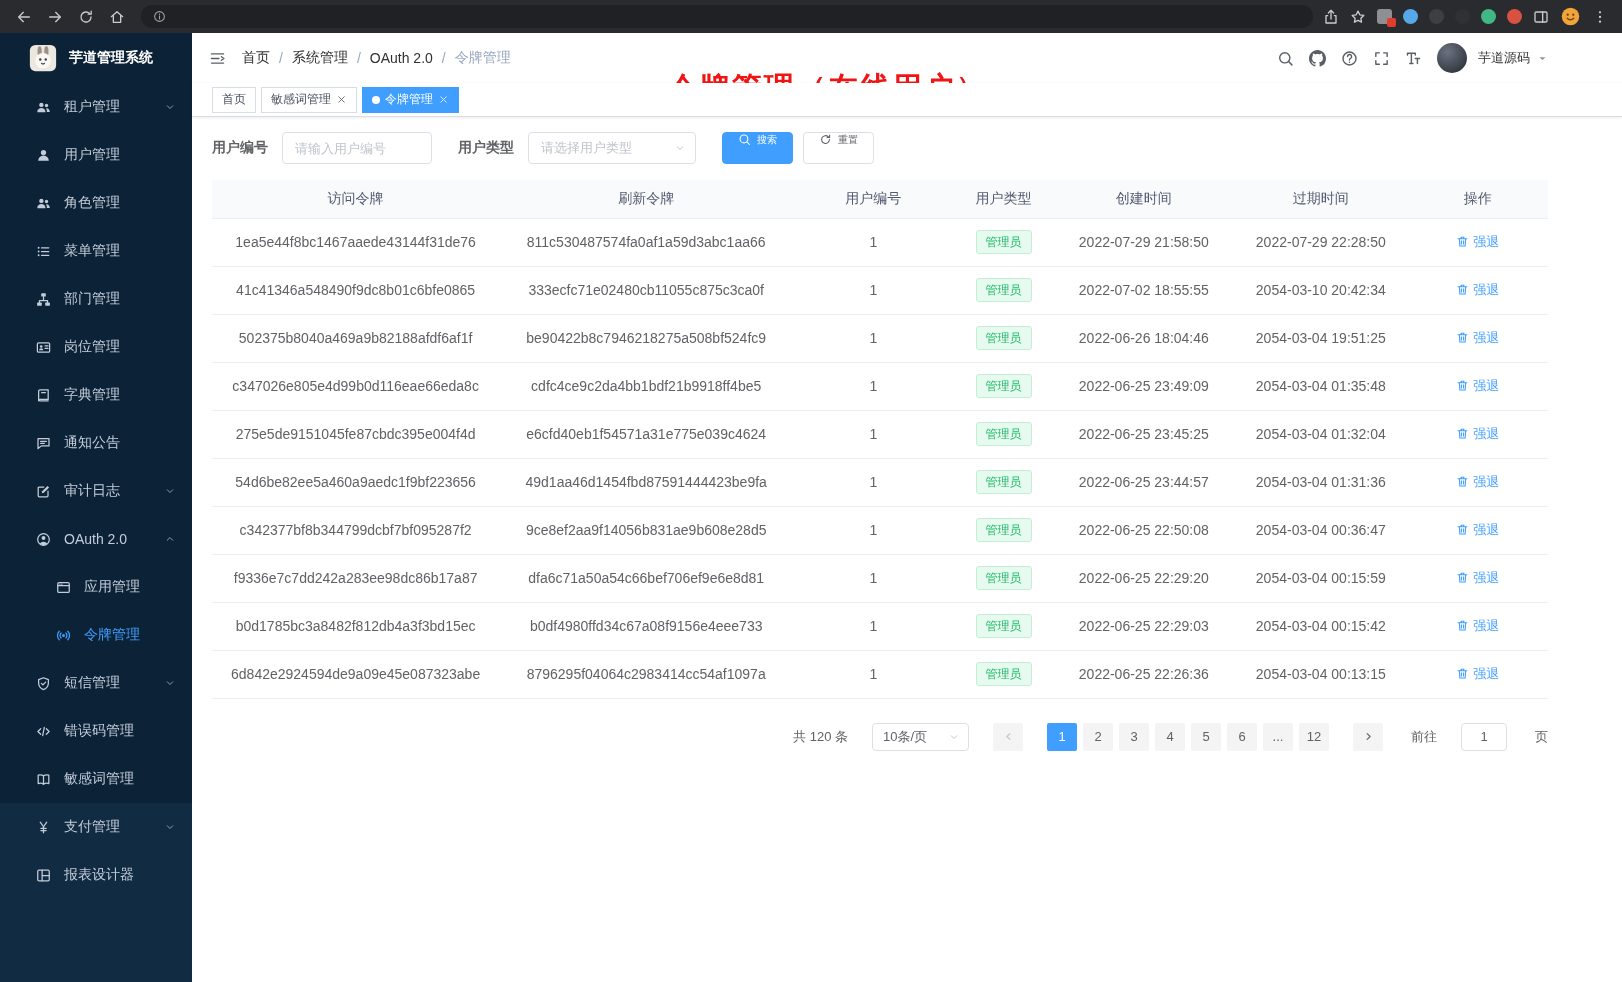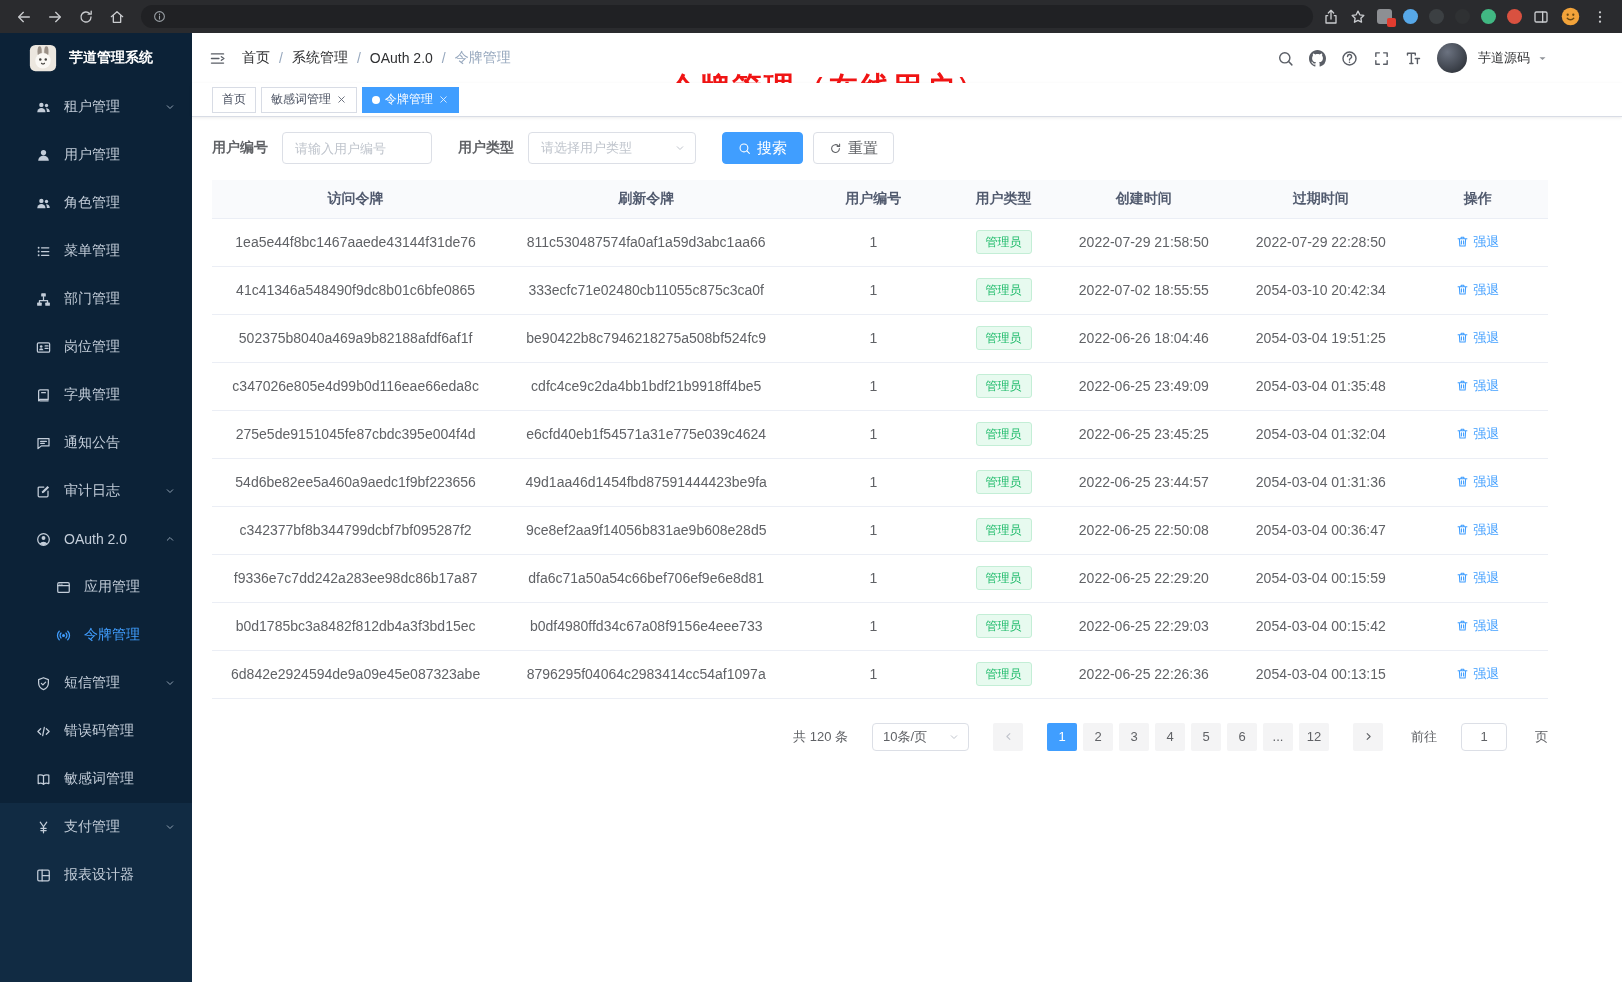--- a/index.html
+++ b/index.html
@@ -72,27 +72,27 @@
   .alert-close{position:absolute;right:14px;top:11px;width:12px;height:12px;color:#a8abb2;cursor:pointer;}
 
   .filters{display:flex;align-items:center;margin-bottom:16px;}
   .flabel{font-size:14px;font-weight:bold;color:#606266;margin-right:14px;white-space:nowrap;}
   .ml24{margin-left:26px;}
   .finput{width:150px;height:32px;border:1px solid #dcdfe6;border-radius:4px;padding:0 12px;font-size:13px;color:#606266;outline:none;font-family:inherit;}
   .finput::placeholder{color:#bfc4cc;}
   .fselect{width:168px;height:32px;border:1px solid #dcdfe6;border-radius:4px;display:flex;align-items:center;justify-content:space-between;padding:0 9px 0 12px;cursor:pointer;background:#fff;}
   .fselect .ph{font-size:13px;color:#bfc4cc;}
   .selicon{width:12px;height:12px;color:#c0c4cc;flex:none;}
-  .btn{height:32px;border-radius:4px;border:1px solid #dcdfe6;background:#fff;color:#606266;font-size:15px;display:inline-flex;align-items:center;gap:6px;padding:0 15px;cursor:pointer;font-family:inherit;}
+  .btn{height:32px;border-radius:4px;border:1px solid #dcdfe6;background:#fff;color:#606266;font-size:10px;display:inline-flex;gap:6px;padding:0 15px;cursor:pointer;font-family:inherit;}
   .btn.primary{background:#409eff;border-color:#409eff;color:#fff;margin-left:26px;}
   .btn.plain{margin-left:10px;}
   .bicon{width:13px;height:13px;flex:none;}
 
   .tbl{width:100%;border-collapse:collapse;font-size:14px;color:#606266;table-layout:fixed;}
-  .tbl th{background:#f9fafc;height:38px;font-weight:bold;color:#515a6e;border-bottom:1px solid #ebeef5;text-align:center;}
+  .tbl th{background:#f9fafc;height:38px;font-weight:normal;color:#515a6e;border-bottom:1px solid #ebeef5;text-align:center;}
   .tbl td{height:48px;text-align:center;border-bottom:1px solid #ebeef5;overflow:hidden;white-space:nowrap;}
   .c0{width:21.5%;} .c1{width:22%;} .c2{width:12%;} .c3{width:7.5%;} .c4{width:13.5%;} .c5{width:13%;} .c6{width:10.5%;}
   .tagok{display:inline-block;height:24px;line-height:22px;padding:0 9px;font-size:12px;border-radius:3px;background:#e7faef;color:#1cba69;border:1px solid #c3eed6;}
   .act{color:#409eff;display:inline-flex;align-items:center;gap:4px;cursor:pointer;font-size:13px;}
   .aicon{width:13px;height:13px;flex:none;}
 
   .pager{display:flex;align-items:center;justify-content:flex-end;margin-top:24px;font-size:13px;color:#606266;gap:24px;}
   .psize{width:97px;height:28px;border:1px solid #dcdfe6;border-radius:4px;display:flex;align-items:center;justify-content:space-between;padding:0 8px 0 10px;cursor:pointer;font-size:13px;color:#606266;background:#fff;}
   .pbtn,.pnum{min-width:30px;height:28px;background:#f4f4f5;border-radius:2px;display:inline-flex;align-items:center;justify-content:center;color:#606266;cursor:pointer;font-size:13px;padding:0 4px;}
   .pbtn svg{width:13px;height:13px;}

